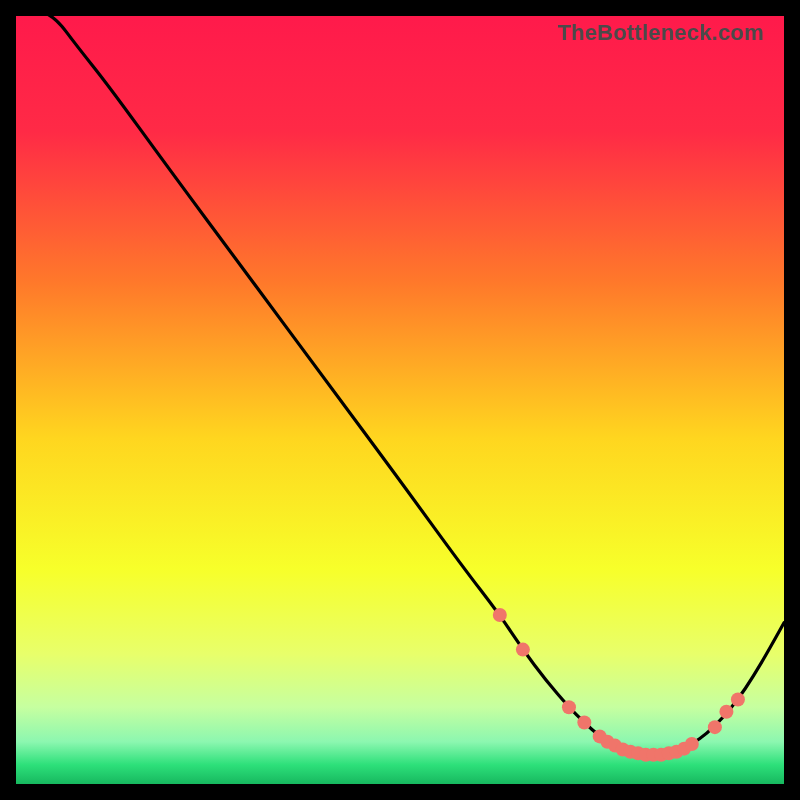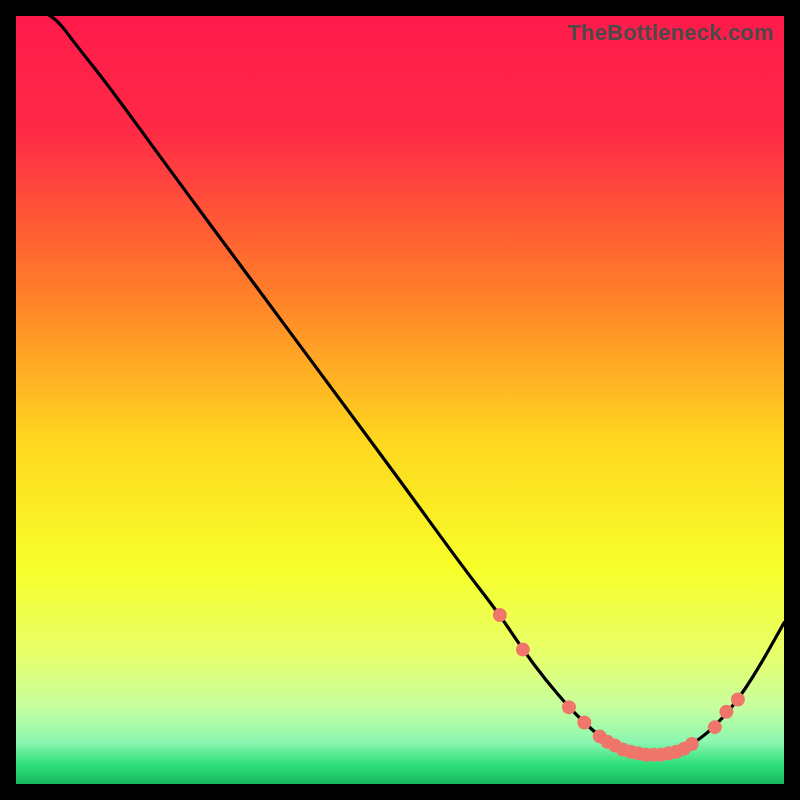--- a/index.html
+++ b/index.html
@@ -22,21 +22,21 @@
     position: absolute;
     left: 16px;
     top: 16px;
     width: 768px;
     height: 768px;
     overflow: hidden;
   }
   .watermark {
     position: absolute;
     top: 4px;
-    right: 10px;
+    right: 20px;
     font-family: Arial, Helvetica, sans-serif;
     font-size: 22px;
     font-weight: bold;
     color: #4a4a4a;
     letter-spacing: 0.2px;
     z-index: 50;
     user-select: none;
     text-align: center;
   }
   svg.bg {

